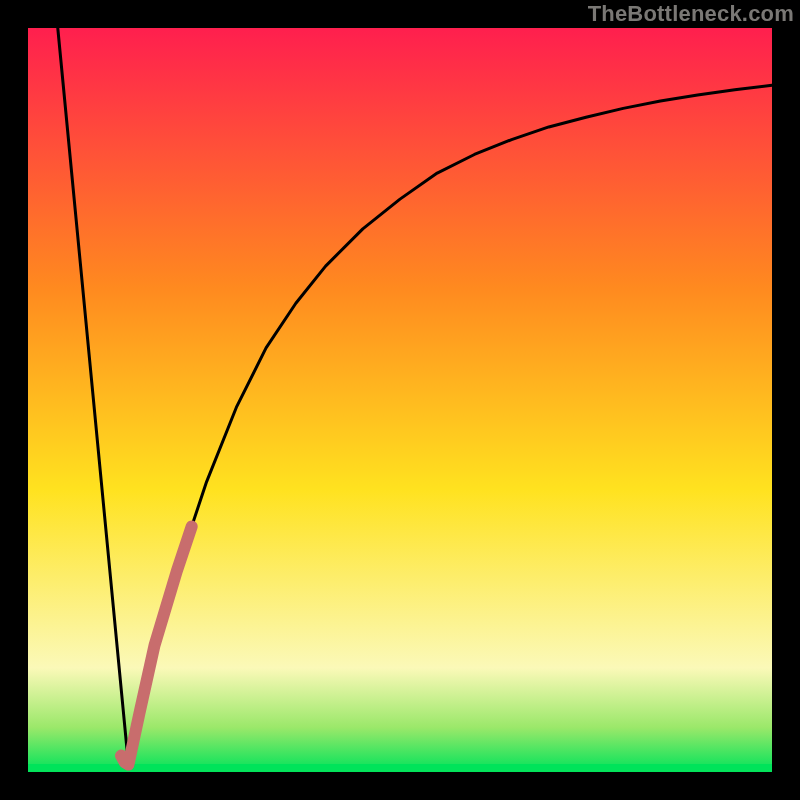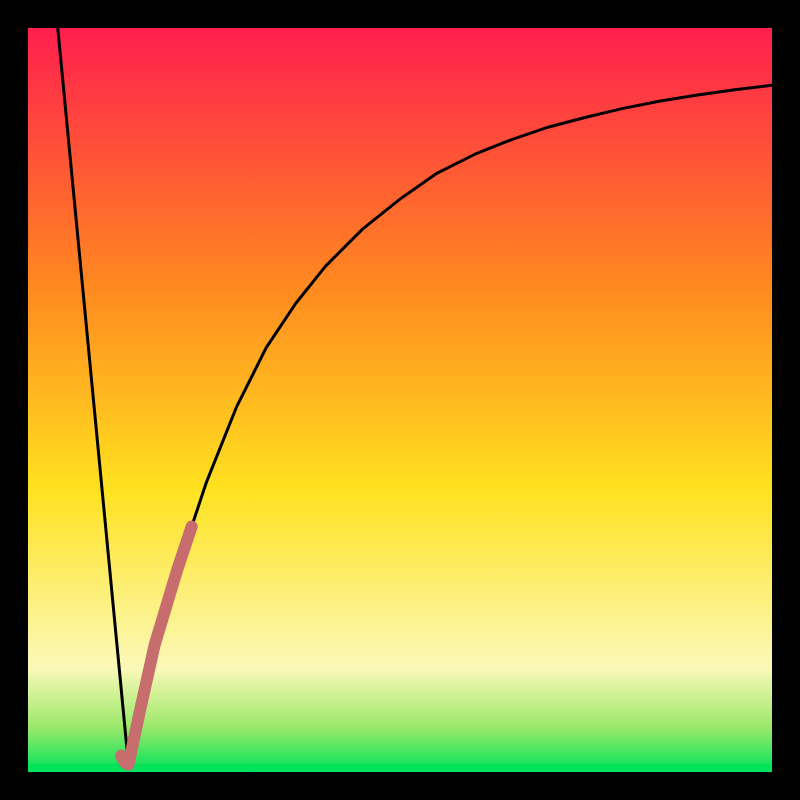--- a/index.html
+++ b/index.html
@@ -51,13 +51,14 @@
 
     <rect id="plot-bg" x="28" y="28" width="744" height="744" fill="url(#bg-grad)"></rect>
 
     <rect id="green-strip" x="28" y="764" width="744" height="6" fill="#00e35a"></rect>
 
     <path id="curve-path" fill="none" stroke-width="3" stroke-linecap="round" stroke-linejoin="round" stroke="#000000" d="M57.76 28.00 L128.44 764.56 L128.44 764.56 L147.04 682.72 L176.80 571.12 L206.56 481.84 L236.32 407.44 L266.08 347.92 L295.84 303.28 L325.60 266.08 L362.80 228.88 L400.00 199.12 L437.20 173.08 L474.40 154.48 L511.60 139.60 L548.80 126.95 L586.00 117.28 L623.20 108.35 L660.40 100.91 L697.60 94.96 L734.80 89.75 L772.00 85.29"></path>
 
     <path id="highlight-path" fill="none" stroke-width="12" stroke-linecap="round" stroke-linejoin="round" stroke="#c86d6d" d="M121.00 755.63 L124.72 762.33 L128.44 764.56 L139.60 712.48 L154.48 645.52 L176.80 571.12 L191.68 526.48"></path>
   </svg>
 
+  <div class="watermark">TheBottleneck.com</div>
 </div>
 
 </body></html>

